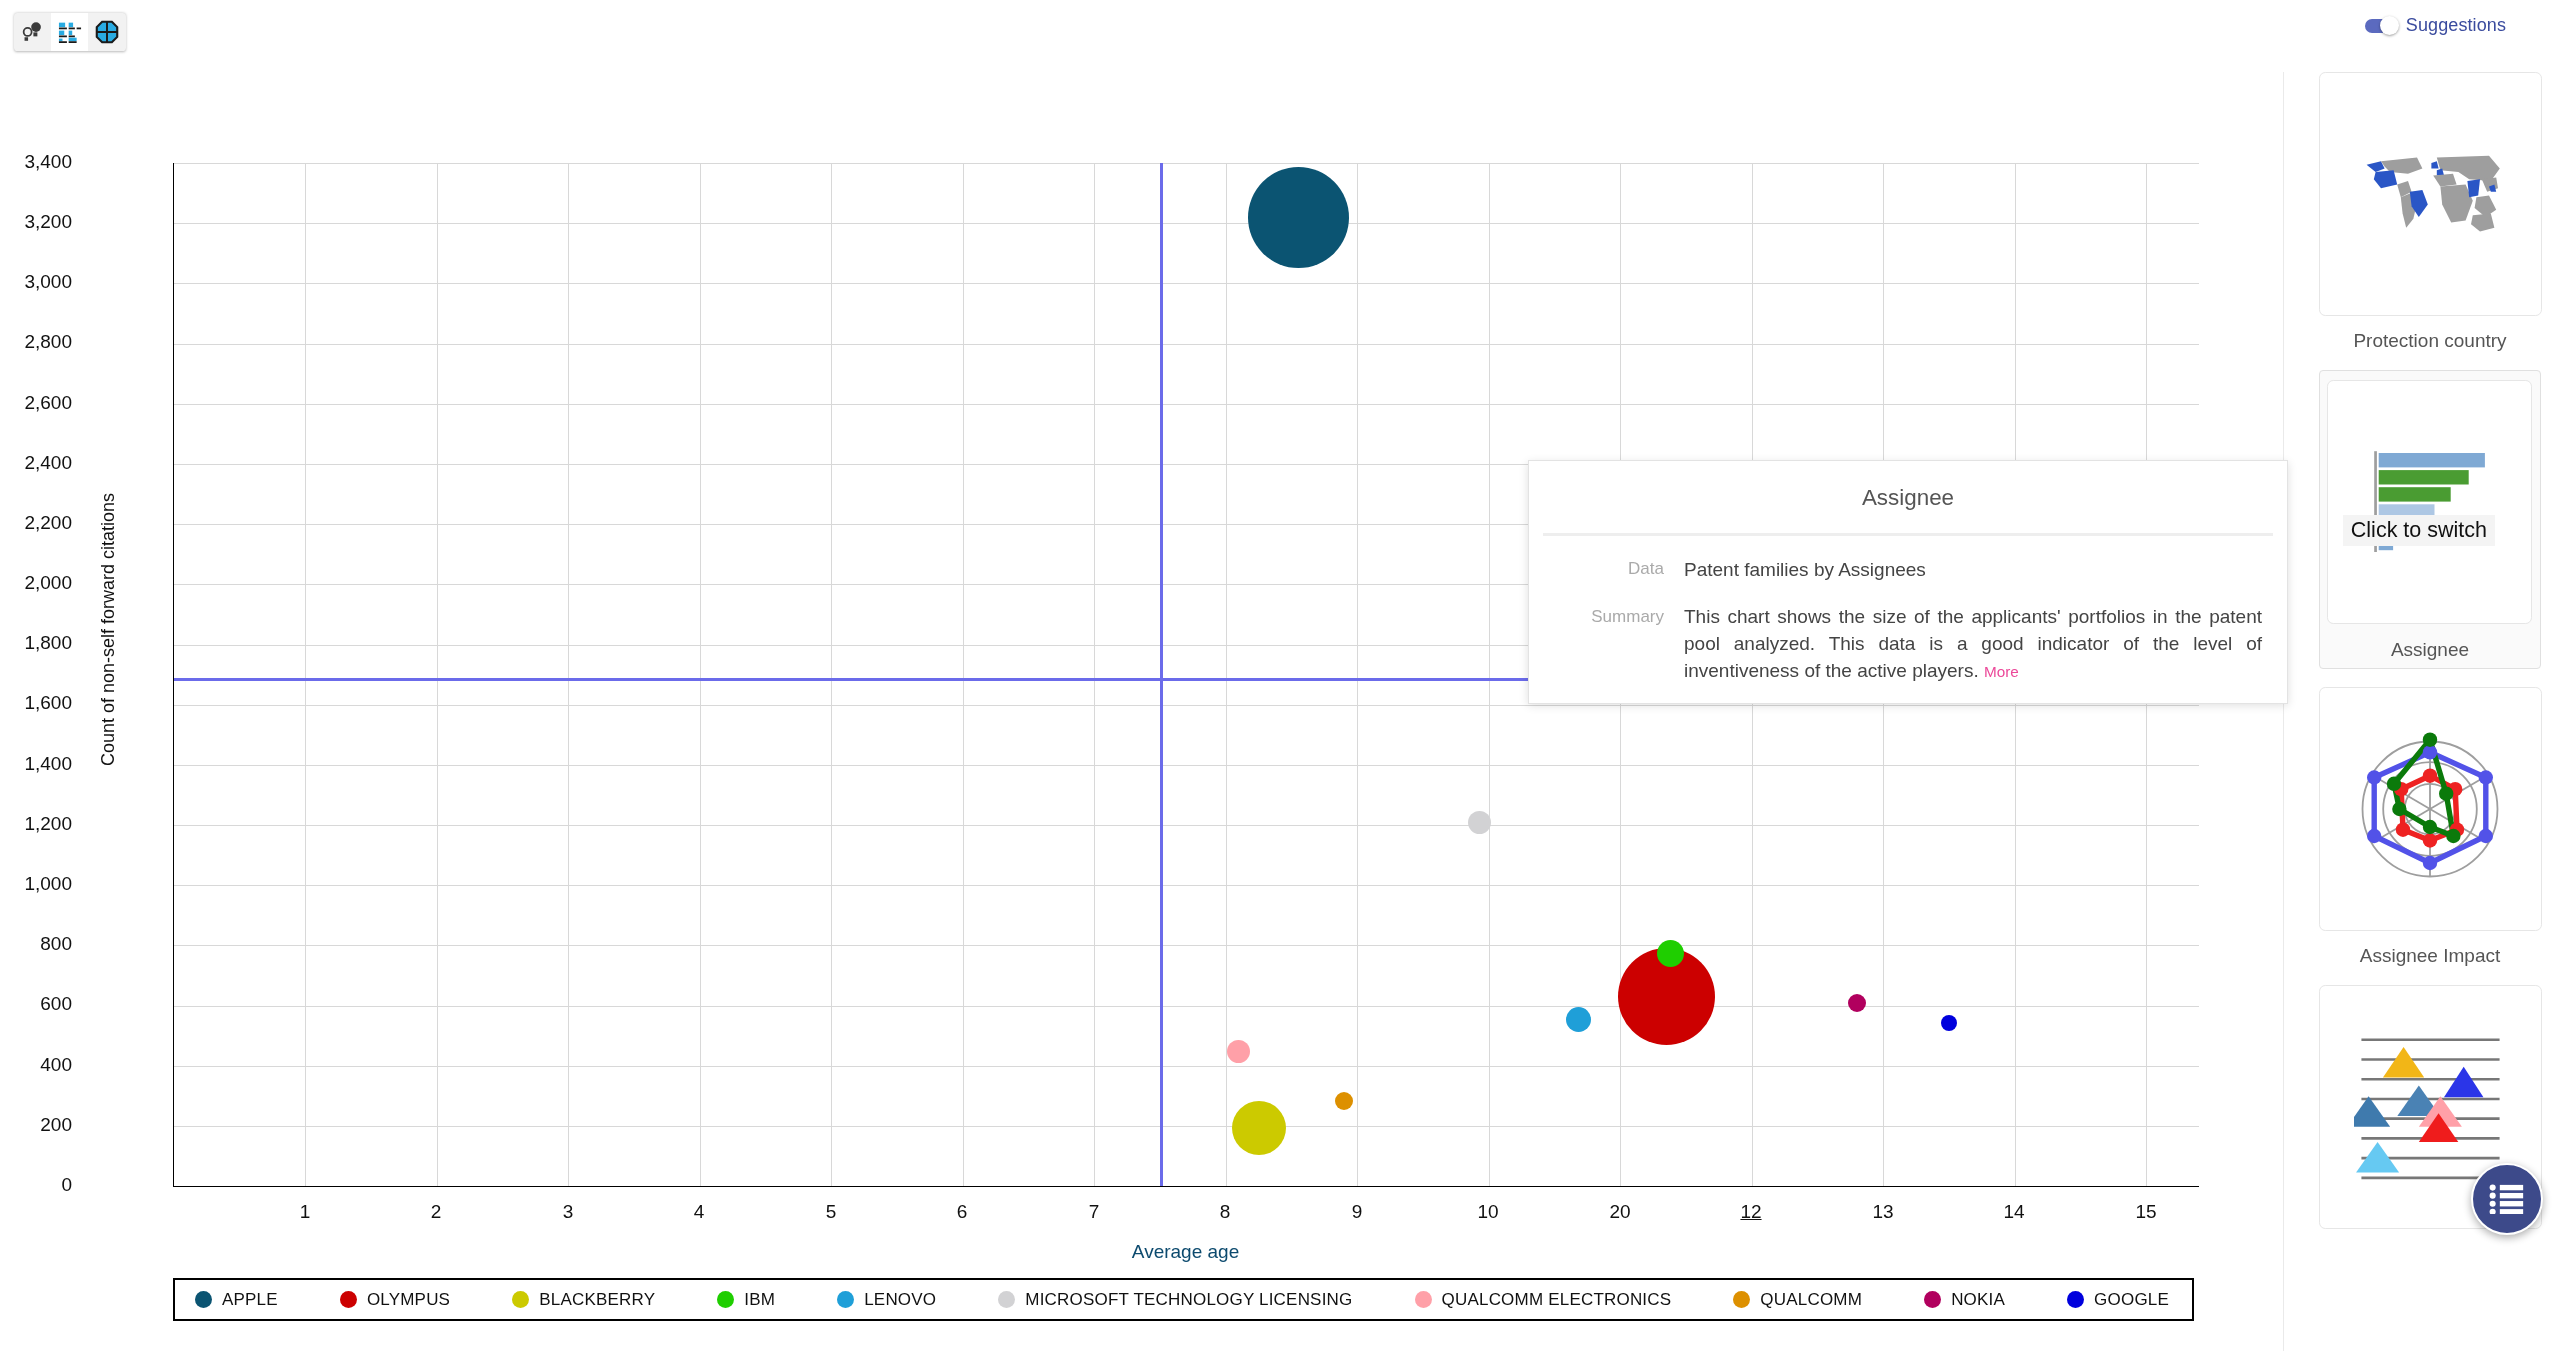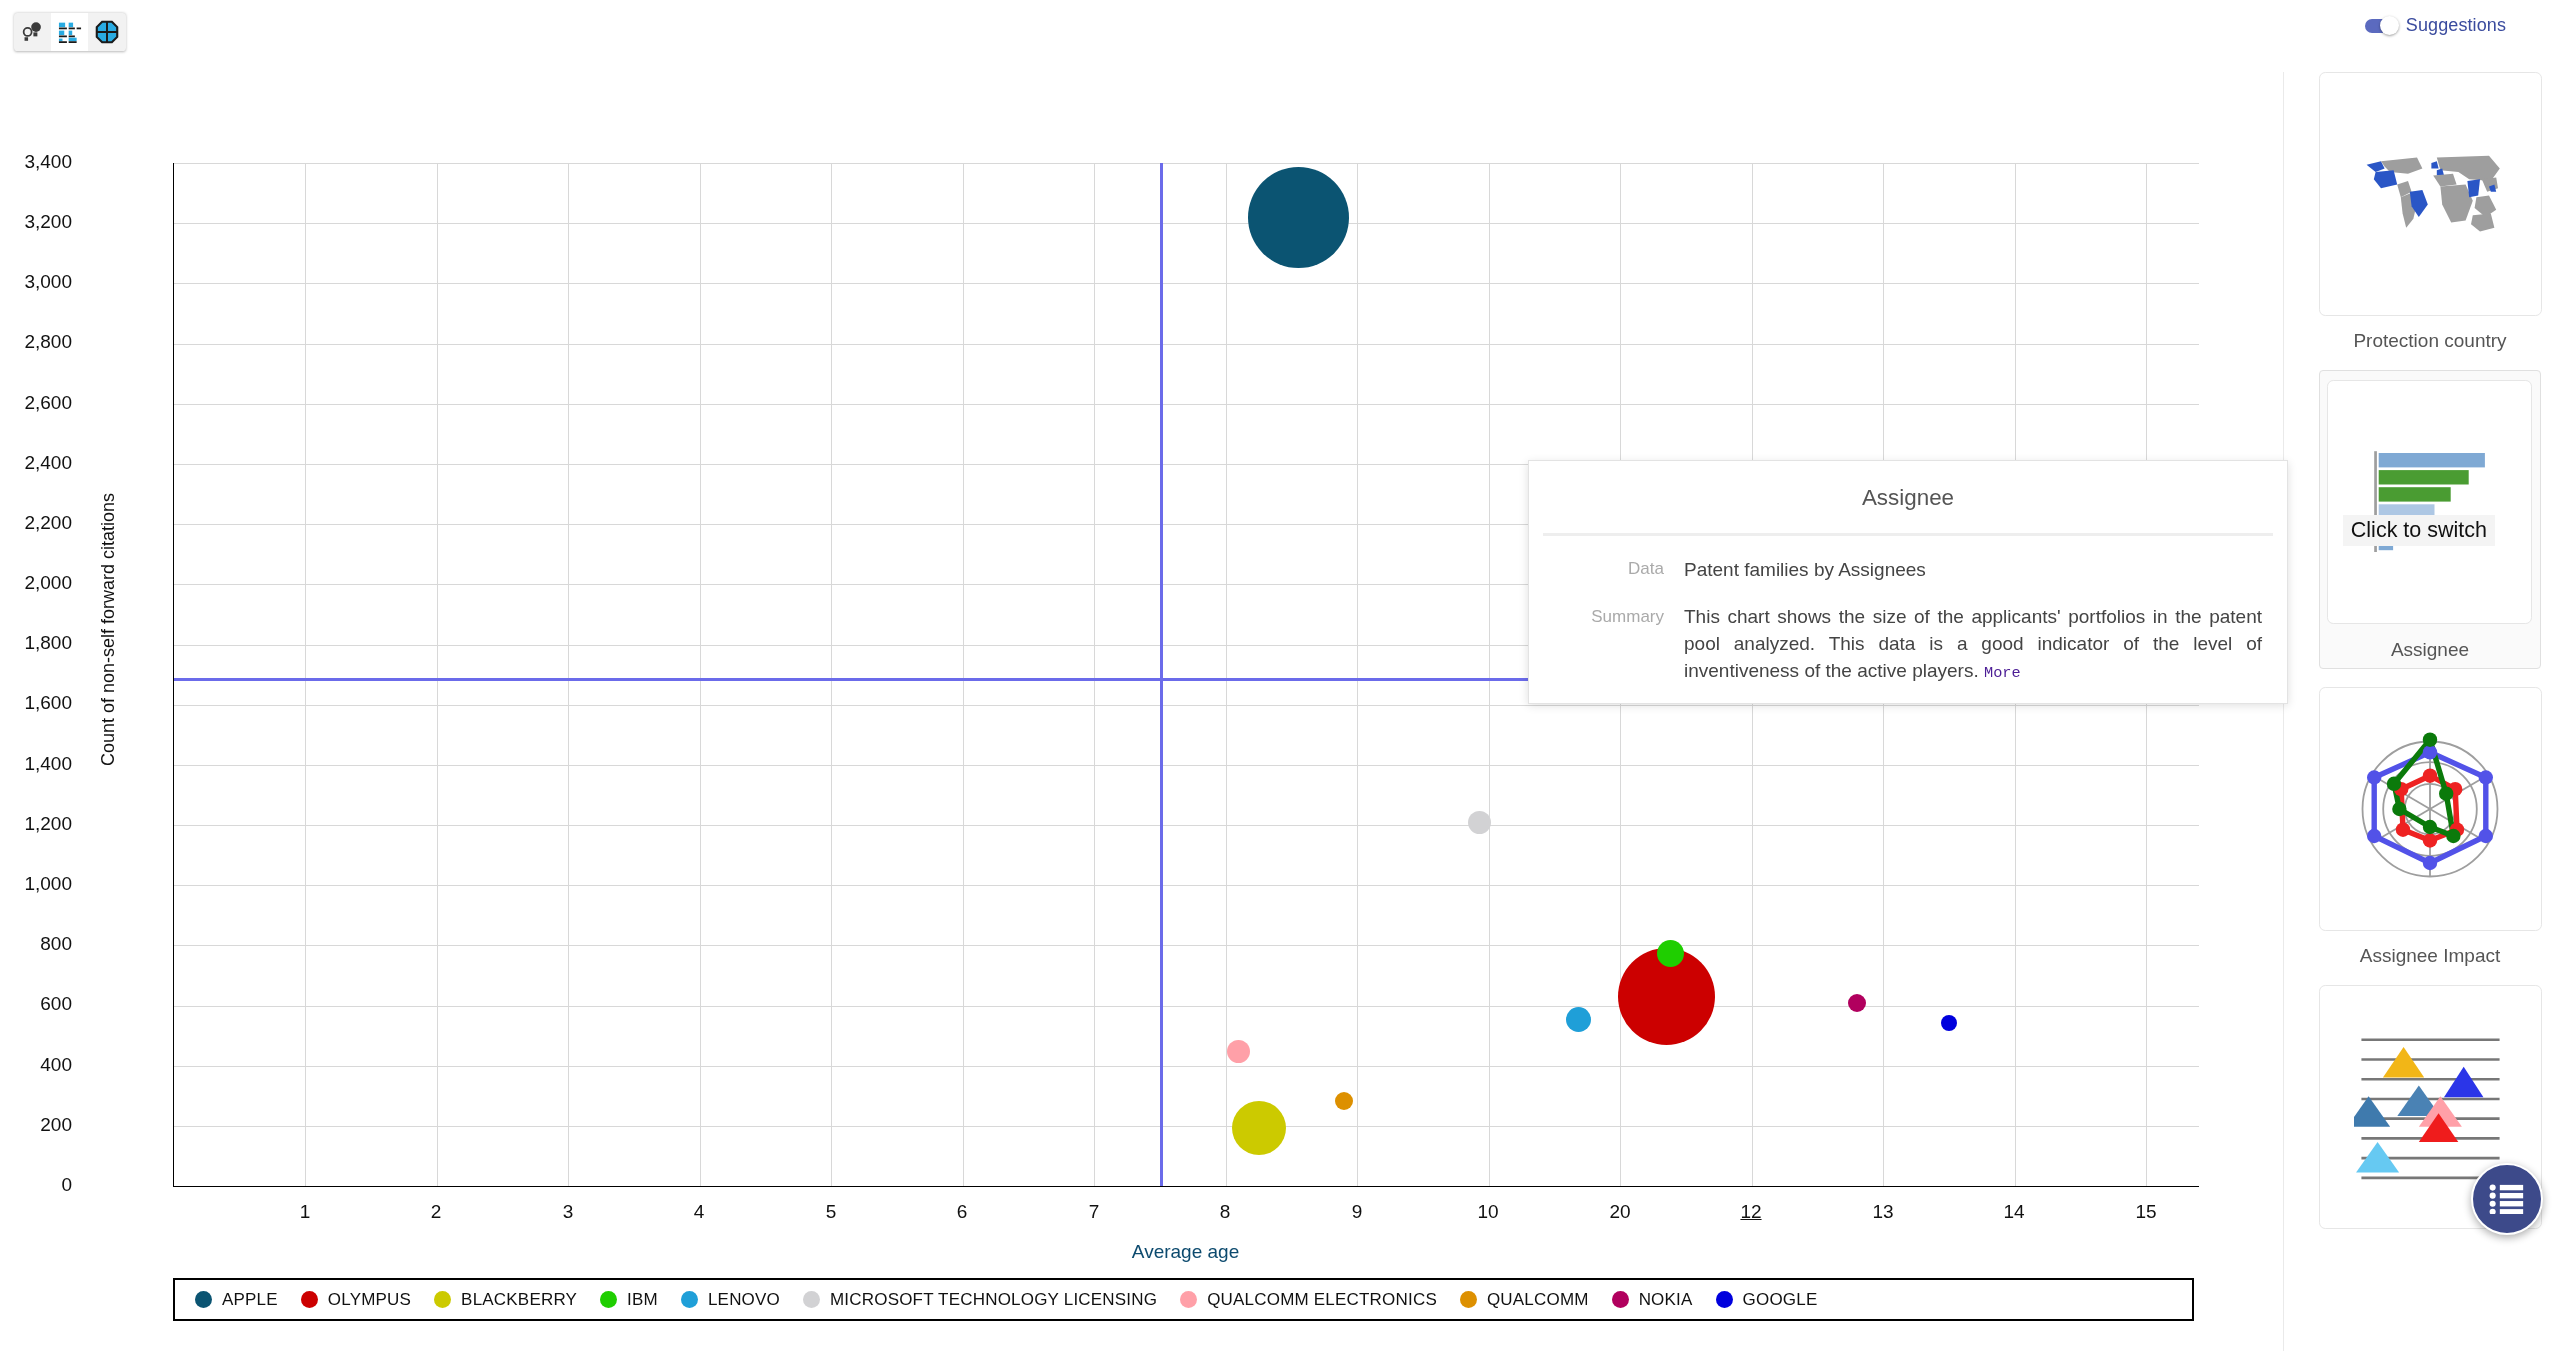--- a/index.html
+++ b/index.html
@@ -93,21 +93,21 @@
     text-align:center;font-size:19px;color:#0c4a6e;
   }
 
   
   #legend{
     position:absolute;left:173px;top:1278px;
     width:2021px;height:43px;
     border:2.7px solid #000;
     background:#fff;
     display:flex;align-items:center;
-    padding-left:20px;box-sizing:border-box;
+    padding-left:20px;box-sizing:border-box;justify-content:space-between;
   }
   .legend-item{display:flex;align-items:center;margin-right:23px;cursor:pointer;}
   .legend-dot{width:17px;height:17px;border-radius:50%;margin-right:10px;}
   .legend-text{font-size:17px;color:#111;letter-spacing:0.2px;white-space:nowrap;}
 
   
   #info-popup{
     position:absolute;left:1528px;top:460px;
     width:758px;height:242px;
     background:#ffffff;
@@ -124,21 +124,21 @@
   }
   .info-row{display:flex;padding:0 25px;margin-top:20.6px;}
   .info-key{
     width:110px;flex:none;text-align:right;
     font-size:17px;color:#aaaaaa;padding-right:20px;padding-top:2.7px;
   }
   .info-val{
     font-size:19px;color:#444;line-height:1.42;
     text-align:justify;max-width:609px;
   }
-  #info-more{color:#4c1d95;font-size:15.3px;cursor:pointer;font-family:Liberation Mono, monospace;}
+  #info-more{color:#ec4899;font-size:15.3px;cursor:pointer;}
 
   
   #sidebar{
     position:absolute;right:0;top:72px;
     width:292px;height:1280px;
     border-left:0.9px solid #eaeaea;
     background:#fff;
   }
   .sugg-card{
     position:relative;margin:0 auto 18px auto;

